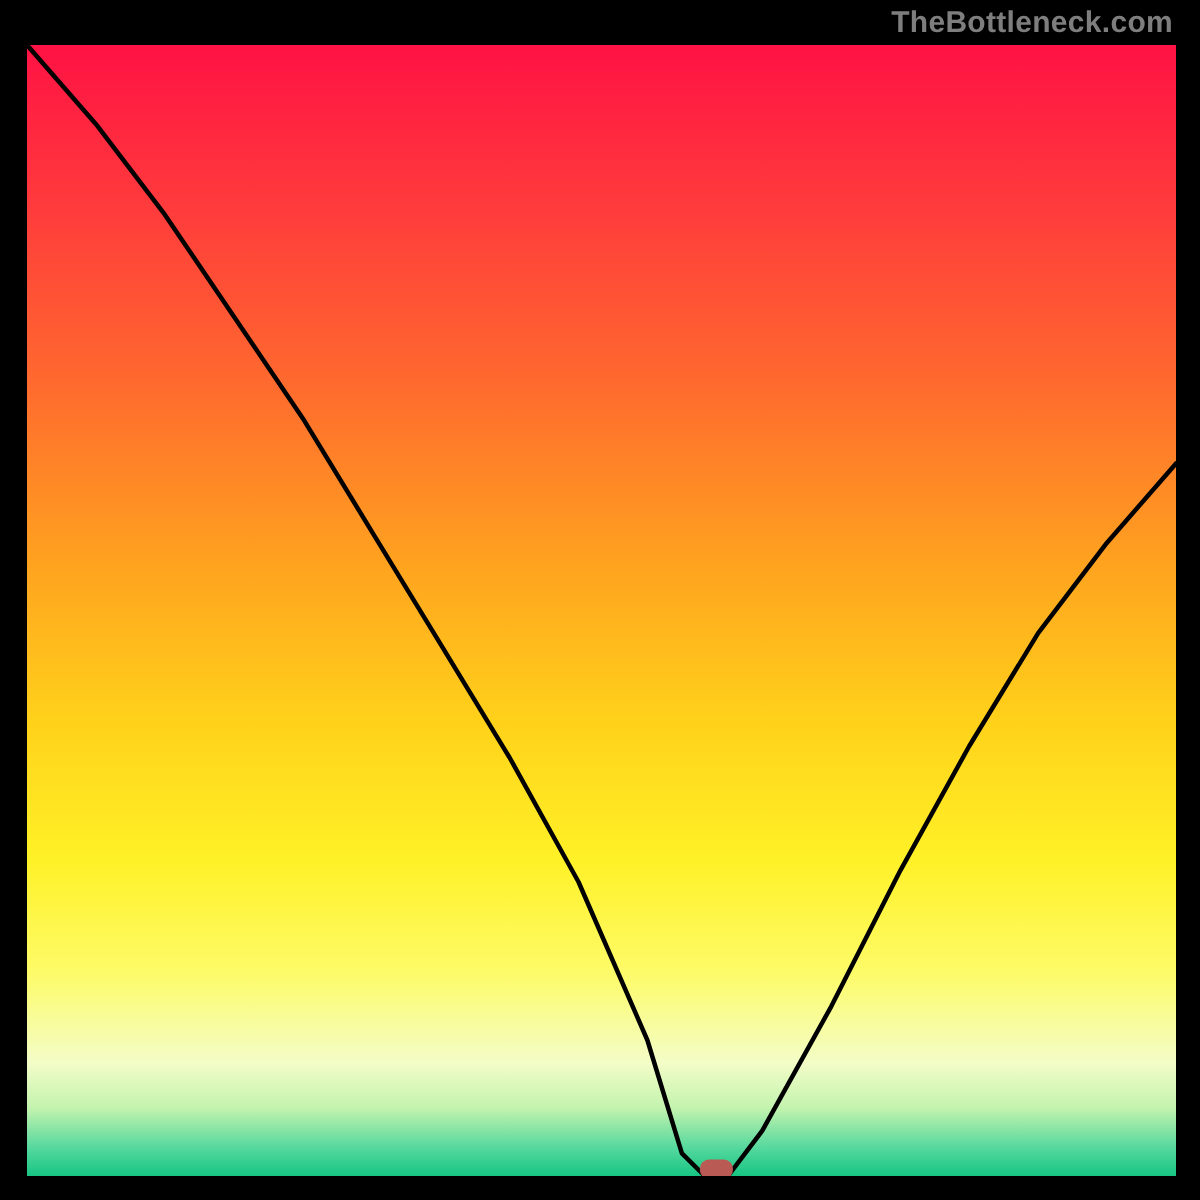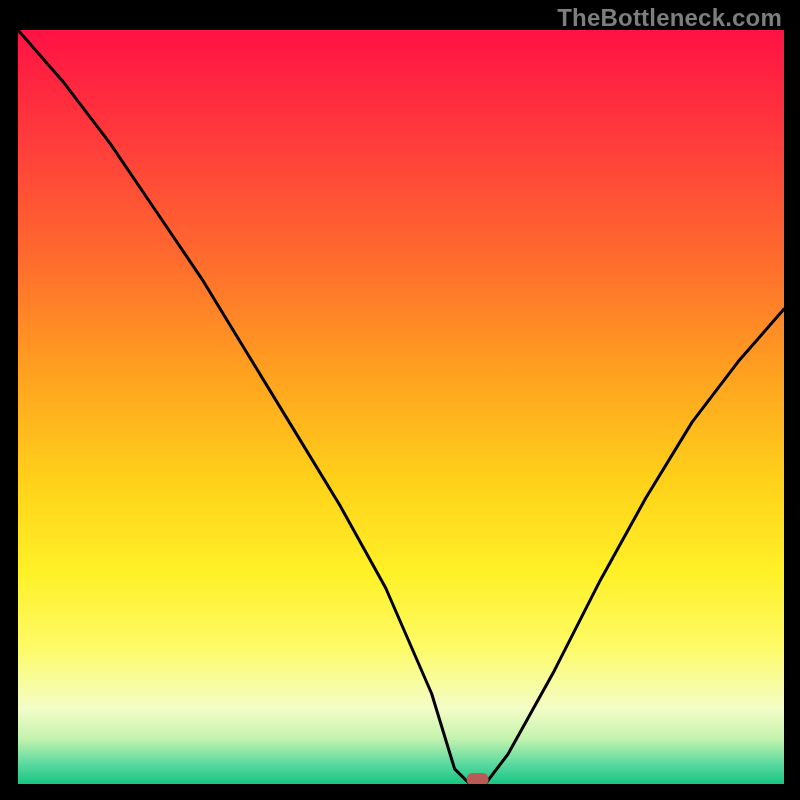--- a/index.html
+++ b/index.html
@@ -14,21 +14,21 @@
     position: relative;
     width: 800px;
     height: 800px;
     background: #000;
   }
   .watermark {
     position: absolute;
     top: 4px;
     right: 18px;
     font-family: Arial, Helvetica, sans-serif;
-    font-size: 24px;
+    font-size: 20px;
     font-weight: 600;
     color: #7e7e7e;
     letter-spacing: 0.2px;
   }
   .plot {
     position: absolute;
     left: 18px;
     top: 30px;
     width: 766px;
     height: 754px;

